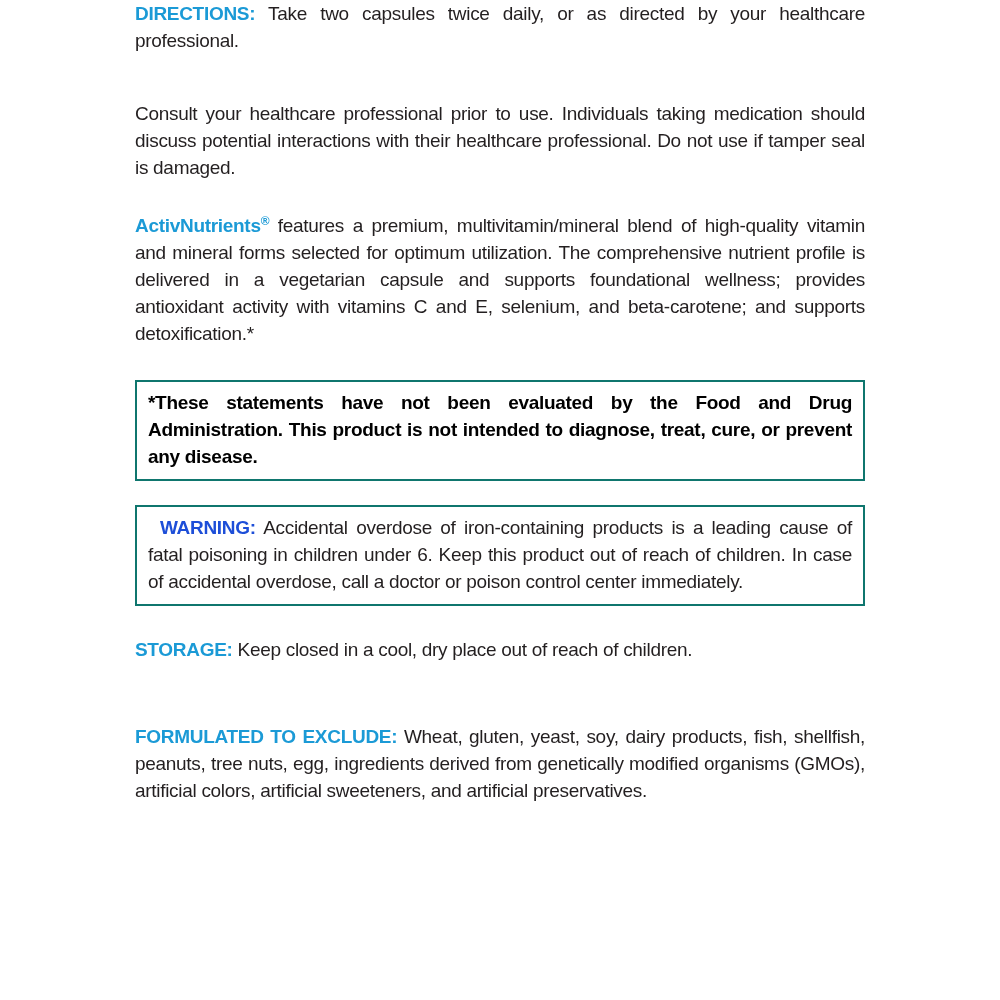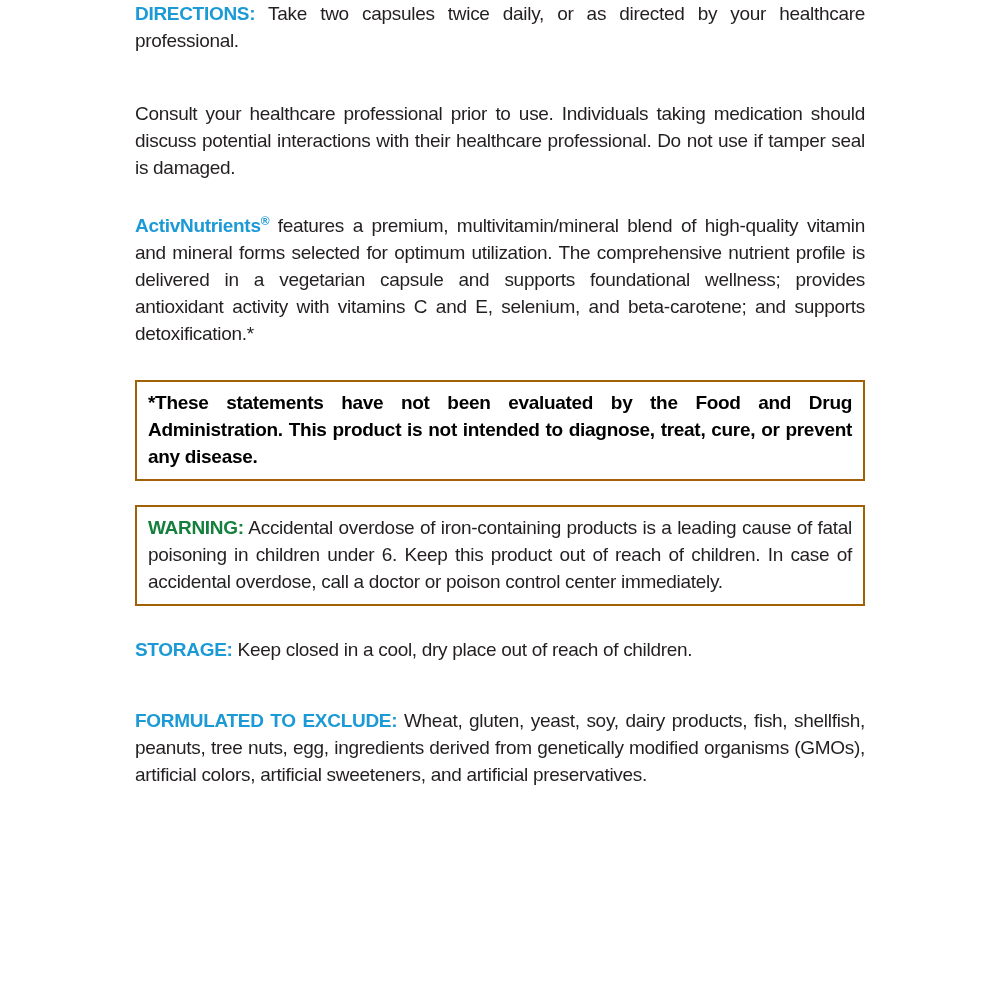--- a/index.html
+++ b/index.html
@@ -34,36 +34,37 @@
   }
   .brand-sup {
     font-weight: 700;
     color: #1b9ad6;
     font-size: 12px;
     vertical-align: super;
     line-height: 0;
   }
   .black-heading {
     font-weight: 700;
-    color: #15803d;
+    color: #1d4ed8;
+    margin-left: 12px;
   }
   .bordered-box {
-    border: 2px solid #a16207;
+    border: 2px solid #0f766e;
     padding: 7px 11px 9px 11px;
   }
   .bold-body {
     font-weight: 700;
     color: #000000;
   }
   .sec-consult      { margin-top: 46px; }
   .sec-description  { margin-top: 31px; }
   .sec-fda          { margin-top: 33px; }
   .sec-warning      { margin-top: 24px; }
   .sec-storage      { margin-top: 30px; }
-  .sec-formulated   { margin-top: 44px; }
+  .sec-formulated   { margin-top: 60px; }
 </style>
 </head>
 <body>
 
 <div class="label-sheet">
 
   <p class="para sec-directions">
     <span class="heading">DIRECTIONS:</span>
     <span>Take two capsules twice daily, or as directed by your healthcare professional.</span>
   </p>

